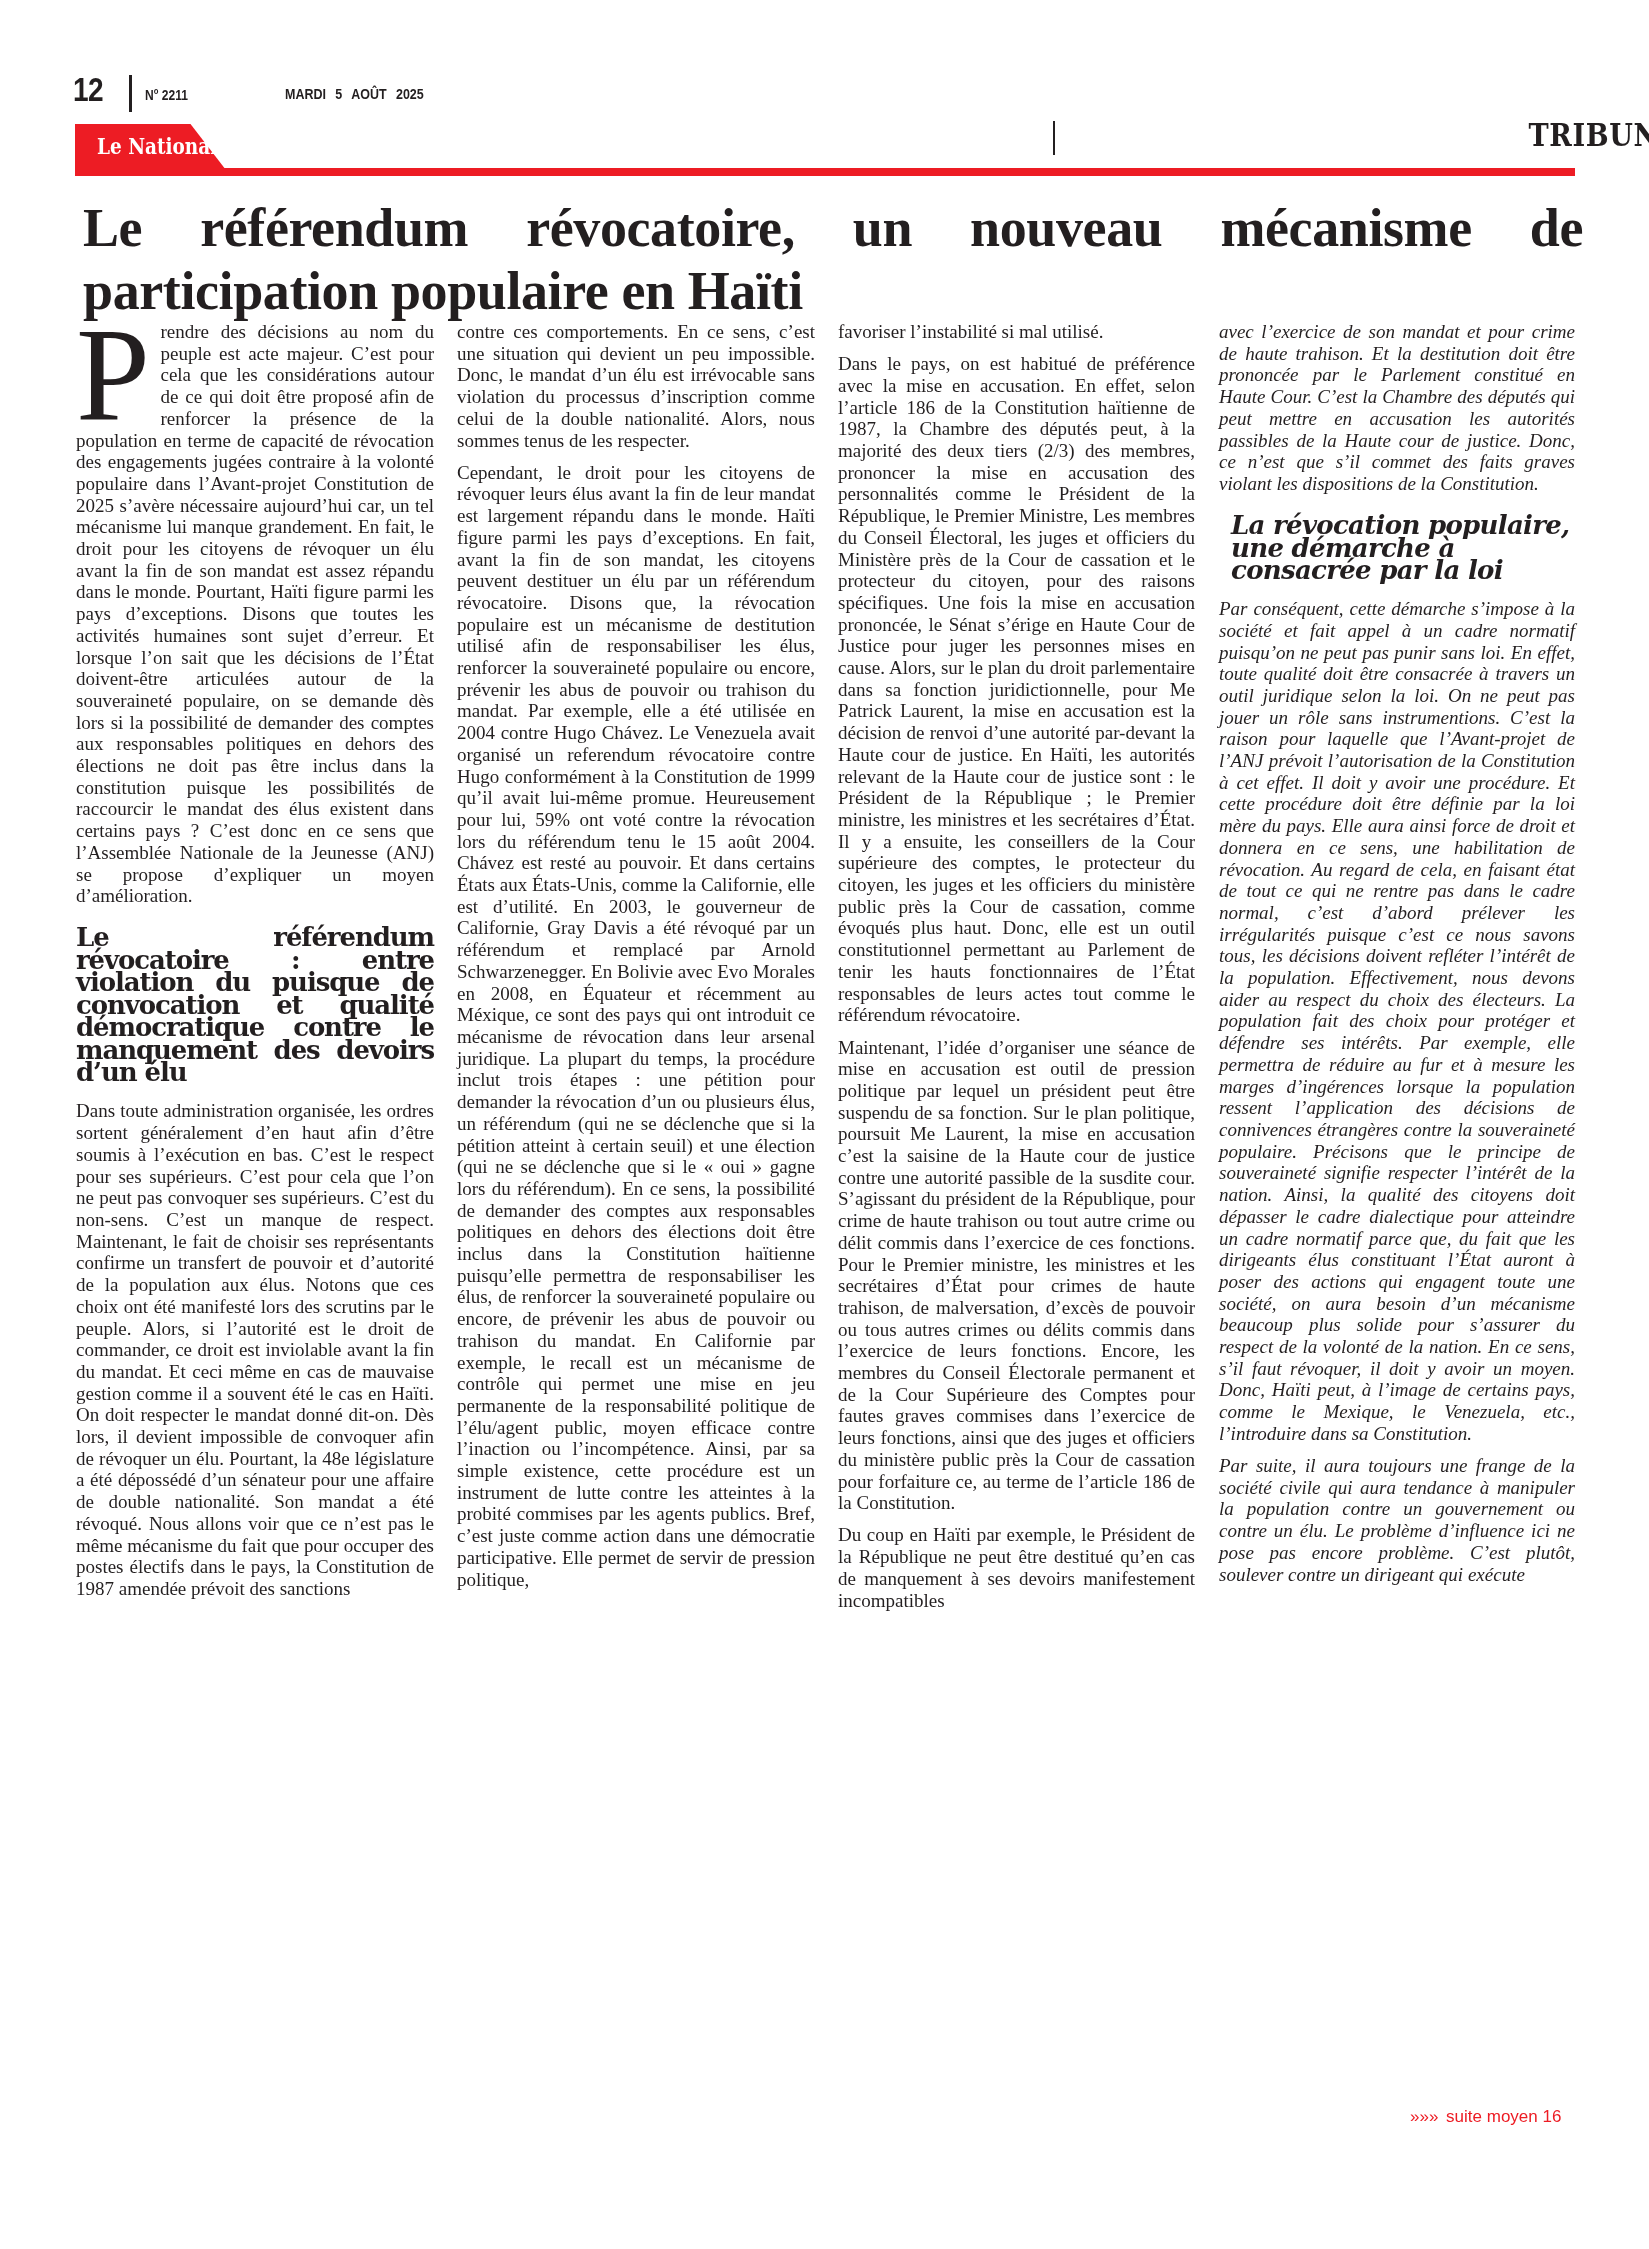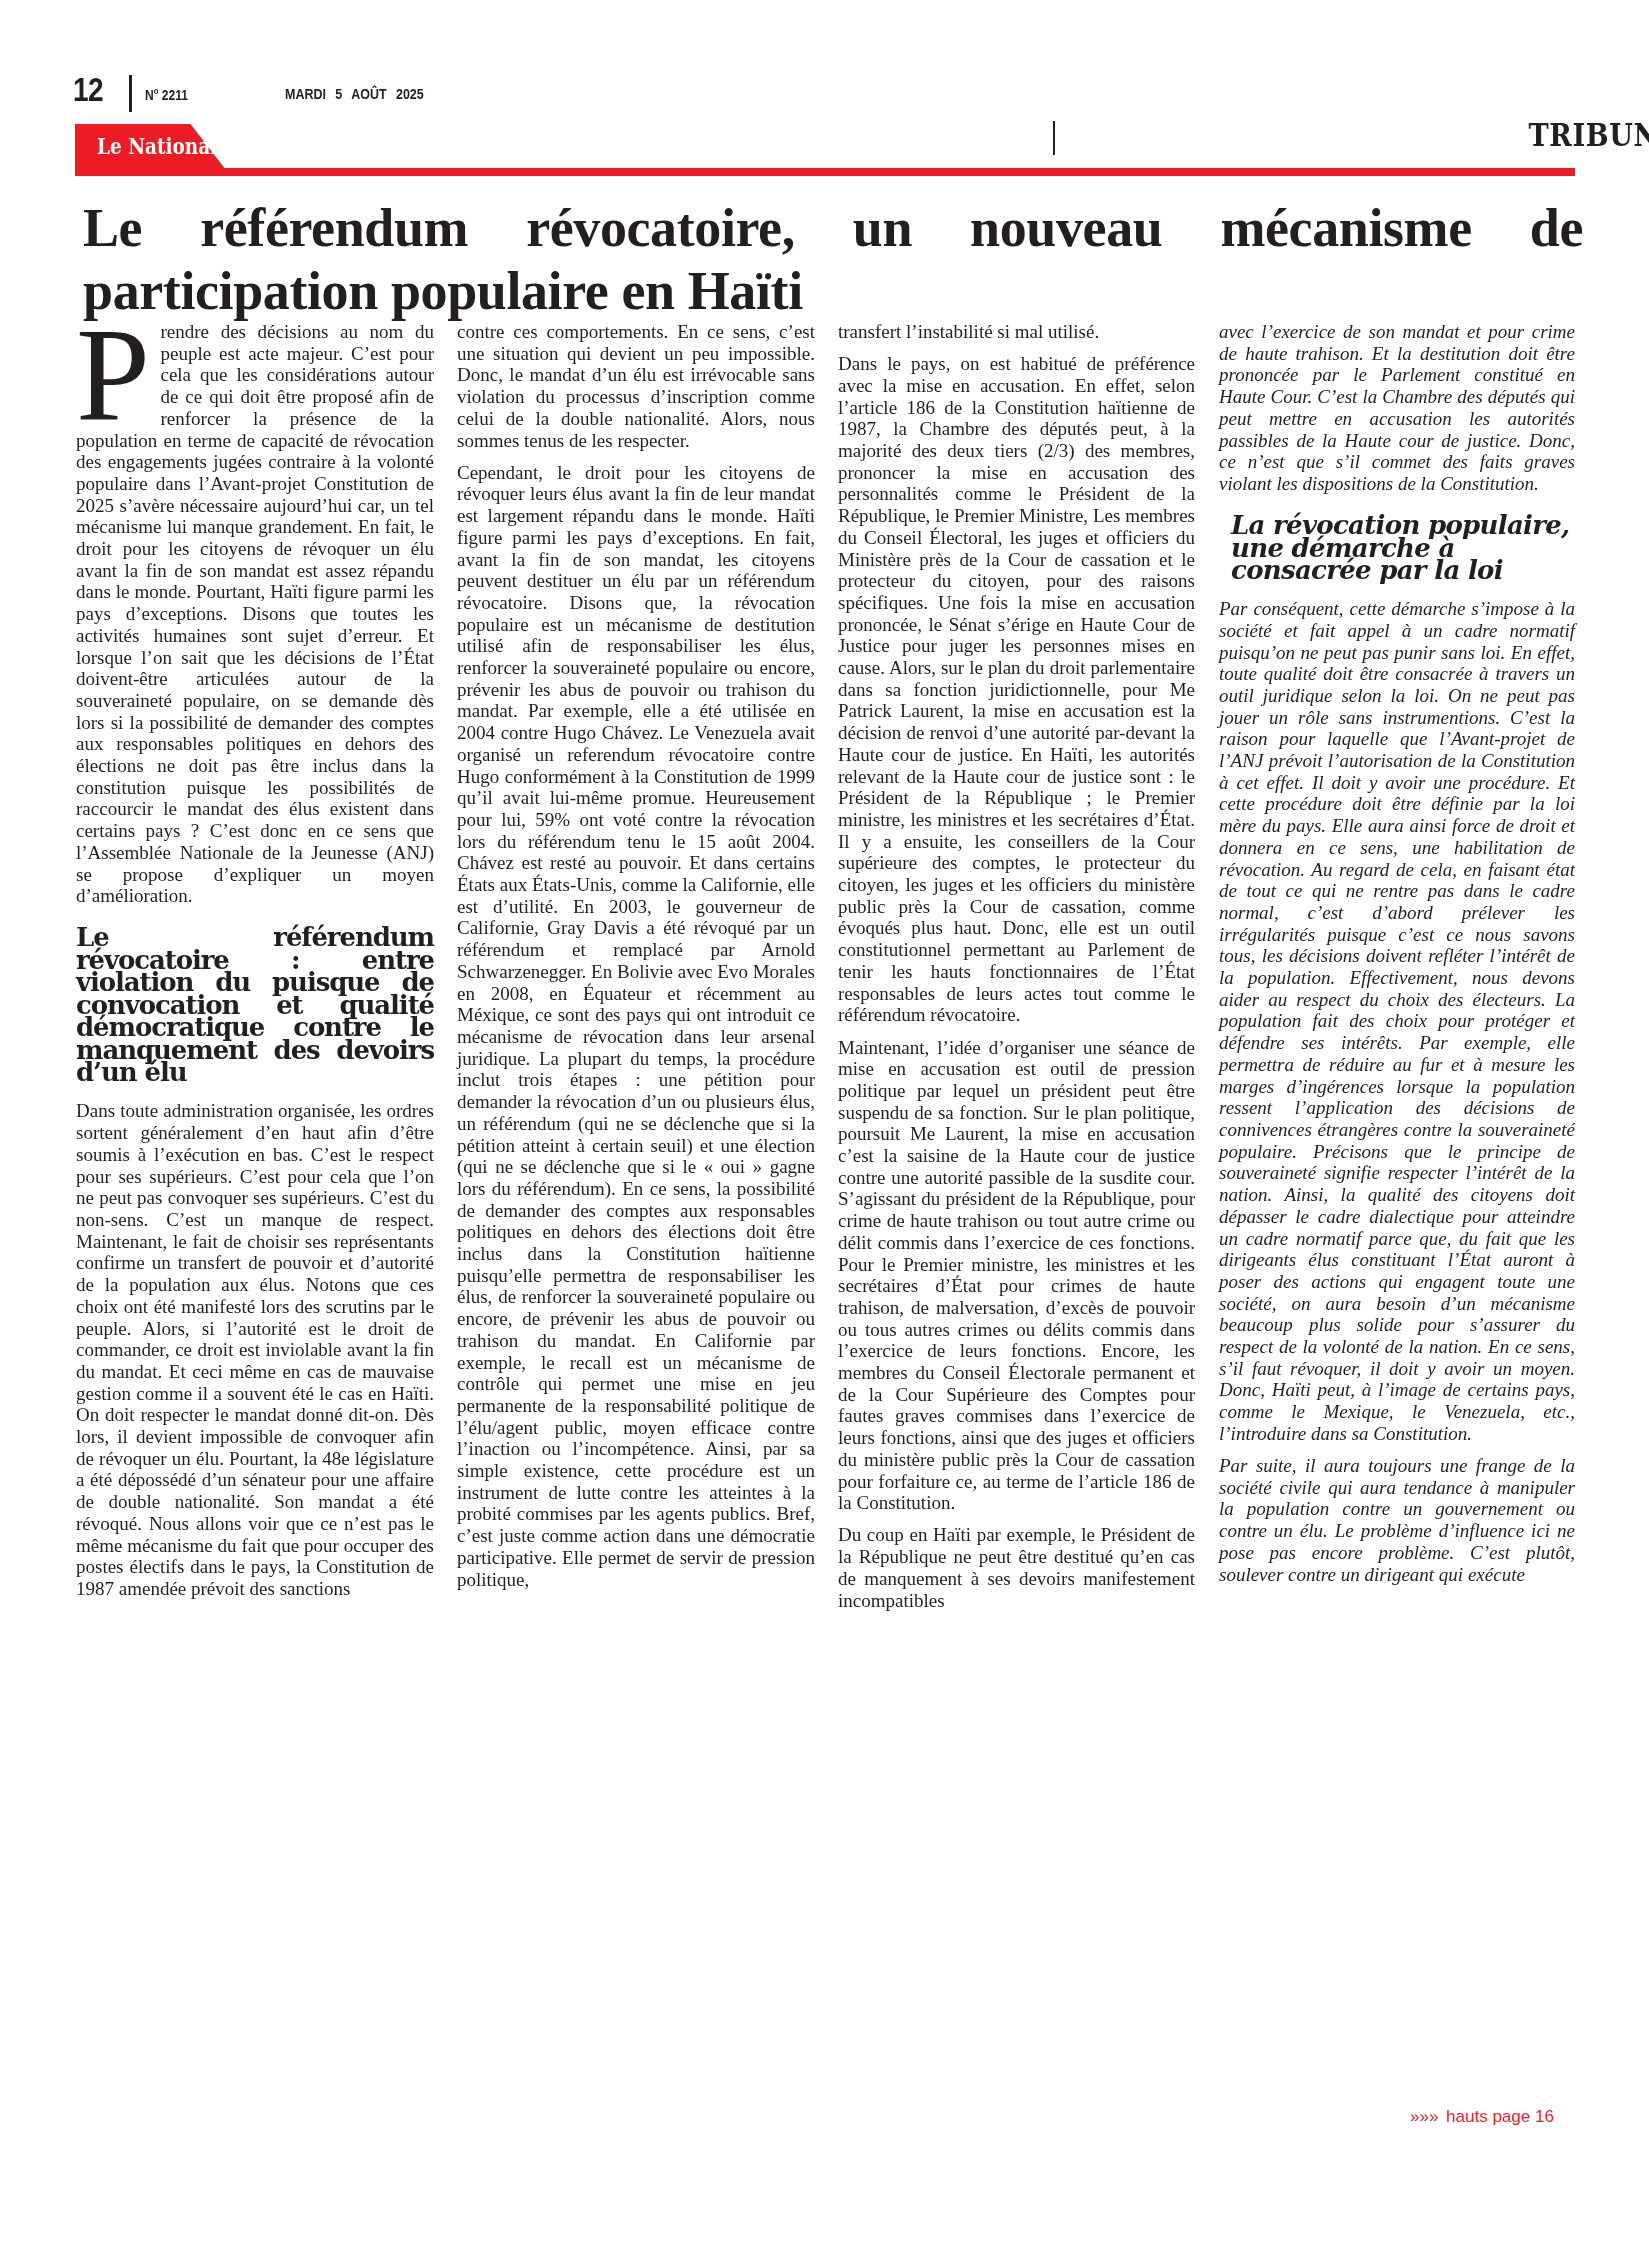--- a/index.html
+++ b/index.html
@@ -68,31 +68,31 @@
   <h2 class="subhead subhead-last">Le référendum révocatoire : entre violation du puisque de convocation et qualité démocratique contre le manquement des devoirs d’un élu</h2>
   <p>Dans toute administration organisée, les ordres sortent généralement d’en haut afin d’être soumis à l’exécution en bas. C’est le respect pour ses supérieurs. C’est pour cela que l’on ne peut pas convoquer ses supérieurs. C’est du non-sens. C’est un manque de respect. Maintenant, le fait de choisir ses représentants confirme un transfert de pouvoir et d’autorité de la population aux élus. Notons que ces choix ont été manifesté lors des scrutins par le peuple. Alors, si l’autorité est le droit de commander, ce droit est inviolable avant la fin du mandat. Et ceci même en cas de mauvaise gestion comme il a souvent été le cas en Haïti. On doit respecter le mandat donné dit-on. Dès lors, il devient impossible de convoquer afin de révoquer un élu. Pourtant, la 48e législature a été dépossédé d’un sénateur pour une affaire de double nationalité. Son mandat a été révoqué. Nous allons voir que ce n’est pas le même mécanisme du fait que pour occuper des postes électifs dans le pays, la Constitution de 1987 amendée prévoit des sanctions</p>
 </div>
 
 <div class="col col2">
   <p>contre ces comportements. En ce sens, c’est une situation qui devient un peu impossible. Donc, le mandat d’un élu est irrévocable sans violation du processus d’inscription comme celui de la double nationalité. Alors, nous sommes tenus de les respecter.</p>
   <p>Cependant, le droit pour les citoyens de révoquer leurs élus avant la fin de leur mandat est largement répandu dans le monde. Haïti figure parmi les pays d’exceptions. En fait, avant la fin de son mandat, les citoyens peuvent destituer un élu par un référendum révocatoire. Disons que, la révocation populaire est un mécanisme de destitution utilisé afin de responsabiliser les élus, renforcer la souveraineté populaire ou encore, prévenir les abus de pouvoir ou trahison du mandat. Par exemple, elle a été utilisée en 2004 contre Hugo Chávez. Le Venezuela avait organisé un referendum révocatoire contre Hugo conformément à la Constitution de 1999 qu’il avait lui-même promue. Heureusement pour lui, 59% ont voté contre la révocation lors du référendum tenu le 15 août 2004. Chávez est resté au pouvoir. Et dans certains États aux États-Unis, comme la Californie, elle est d’utilité. En 2003, le gouverneur de Californie, Gray Davis a été révoqué par un référendum et remplacé par Arnold Schwarzenegger. En Bolivie avec Evo Morales en 2008, en Équateur et récemment au Méxique, ce sont des pays qui ont introduit ce mécanisme de révocation dans leur arsenal juridique. La plupart du temps, la procédure inclut trois étapes : une pétition pour demander la révocation d’un ou plusieurs élus, un référendum (qui ne se déclenche que si la pétition atteint à certain seuil) et une élection (qui ne se déclenche que si le « oui » gagne lors du référendum). En ce sens, la possibilité de demander des comptes aux responsables politiques en dehors des élections doit être inclus dans la Constitution haïtienne puisqu’elle permettra de responsabiliser les élus, de renforcer la souveraineté populaire ou encore, de prévenir les abus de pouvoir ou trahison du mandat. En Californie par exemple, le recall est un mécanisme de contrôle qui permet une mise en jeu permanente de la responsabilité politique de l’élu/agent public, moyen efficace contre l’inaction ou l’incompétence. Ainsi, par sa simple existence, cette procédure est un instrument de lutte contre les atteintes à la probité commises par les agents publics. Bref, c’est juste comme action dans une démocratie participative. Elle permet de servir de pression politique,</p>
 </div>
 
 <div class="col col3">
-  <p>transfert l’instabilité si mal utilisé.</p>
+  <p>favoriser l’instabilité si mal utilisé.</p>
   <p>Dans le pays, on est habitué de préférence avec la mise en accusation. En effet, selon l’article 186 de la Constitution haïtienne de 1987, la Chambre des députés peut, à la majorité des deux tiers (2/3) des membres, prononcer la mise en accusation des personnalités comme le Président de la République, le Premier Ministre, Les membres du Conseil Électoral, les juges et officiers du Ministère près de la Cour de cassation et le protecteur du citoyen, pour des raisons spécifiques. Une fois la mise en accusation prononcée, le Sénat s’érige en Haute Cour de Justice pour juger les personnes mises en cause. Alors, sur le plan du droit parlementaire dans sa fonction juridictionnelle, pour Me Patrick Laurent, la mise en accusation est la décision de renvoi d’une autorité par-devant la Haute cour de justice. En Haïti, les autorités relevant de la Haute cour de justice sont : le Président de la République ; le Premier ministre, les ministres et les secrétaires d’État. Il y a ensuite, les conseillers de la Cour supérieure des comptes, le protecteur du citoyen, les juges et les officiers du ministère public près la Cour de cassation, comme évoqués plus haut. Donc, elle est un outil constitutionnel permettant au Parlement de tenir les hauts fonctionnaires de l’État responsables de leurs actes tout comme le référendum révocatoire.</p>
   <p>Maintenant, l’idée d’organiser une séance de mise en accusation est outil de pression politique par lequel un président peut être suspendu de sa fonction. Sur le plan politique, poursuit Me Laurent, la mise en accusation c’est la saisine de la Haute cour de justice contre une autorité passible de la susdite cour. S’agissant du président de la République, pour crime de haute trahison ou tout autre crime ou délit commis dans l’exercice de ces fonctions. Pour le Premier ministre, les ministres et les secrétaires d’État pour crimes de haute trahison, de malversation, d’excès de pouvoir ou tous autres crimes ou délits commis dans l’exercice de leurs fonctions. Encore, les membres du Conseil Électorale permanent et de la Cour Supérieure des Comptes pour fautes graves commises dans l’exercice de leurs fonctions, ainsi que des juges et officiers du ministère public près la Cour de cassation pour forfaiture ce, au terme de l’article 186 de la Constitution.</p>
   <p>Du coup en Haïti par exemple, le Président de la République ne peut être destitué qu’en cas de manquement à ses devoirs manifestement incompatibles</p>
 </div>
 
 <div class="col col4">
   <p>avec l’exercice de son mandat et pour crime de haute trahison. Et la destitution doit être prononcée par le Parlement constitué en Haute Cour. C’est la Chambre des députés qui peut mettre en accusation les autorités passibles de la Haute cour de justice. Donc, ce n’est que s’il commet des faits graves violant les dispositions de la Constitution.</p>
   <h2 class="subhead subhead-last" style="text-align:left;letter-spacing:-0.7px;margin-left:12px;">La révocation populaire, une démarche à consacrée par la loi</h2>
   <p>Par conséquent, cette démarche s’impose à la société et fait appel à un cadre normatif puisqu’on ne peut pas punir sans loi. En effet, toute qualité doit être consacrée à travers un outil juridique selon la loi. On ne peut pas jouer un rôle sans instrumentions. C’est la raison pour laquelle que l’Avant-projet de l’ANJ prévoit l’autorisation de la Constitution à cet effet. Il doit y avoir une procédure. Et cette procédure doit être définie par la loi mère du pays. Elle aura ainsi force de droit et donnera en ce sens, une habilitation de révocation. Au regard de cela, en faisant état de tout ce qui ne rentre pas dans le cadre normal, c’est d’abord prélever les irrégularités puisque c’est ce nous savons tous, les décisions doivent refléter l’intérêt de la population. Effectivement, nous devons aider au respect du choix des électeurs. La population fait des choix pour protéger et défendre ses intérêts. Par exemple, elle permettra de réduire au fur et à mesure les marges d’ingérences lorsque la population ressent l’application des décisions de connivences étrangères contre la souveraineté populaire. Précisons que le principe de souveraineté signifie respecter l’intérêt de la nation. Ainsi, la qualité des citoyens doit dépasser le cadre dialectique pour atteindre un cadre normatif parce que, du fait que les dirigeants élus constituant l’État auront à poser des actions qui engagent toute une société, on aura besoin d’un mécanisme beaucoup plus solide pour s’assurer du respect de la volonté de la nation. En ce sens, s’il faut révoquer, il doit y avoir un moyen. Donc, Haïti peut, à l’image de certains pays, comme le Mexique, le Venezuela, etc., l’introduire dans sa Constitution.</p>
   <p>Par suite, il aura toujours une frange de la société civile qui aura tendance à manipuler la population contre un gouvernement ou contre un élu. Le problème d’influence ici ne pose pas encore problème. C’est plutôt, soulever contre un dirigeant qui exécute</p>
 </div>
 
 <div class="continued">
   <span class="arrows">»»»</span>
-  <span>hauts page</span>
+  <span>suite moyen</span>
   <span>16</span>
 </div>
 
 
 </body></html>

